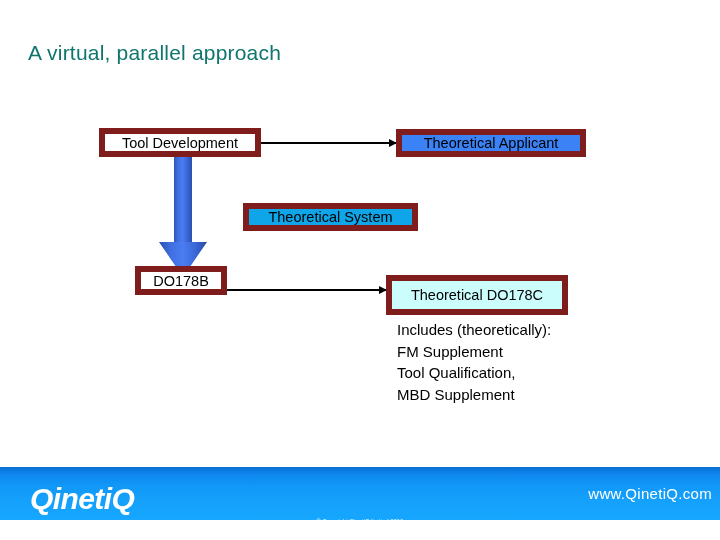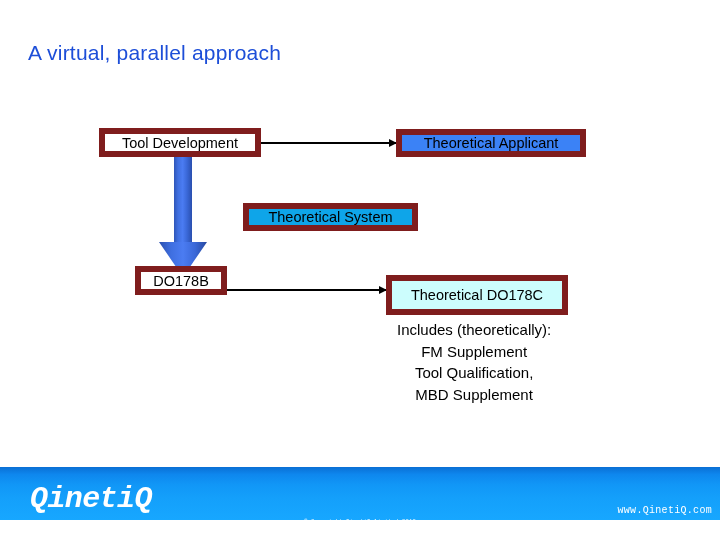--- a/index.html
+++ b/index.html
@@ -20,21 +20,21 @@
     overflow: hidden;
   }
 
   
   .slide-title {
     position: absolute;
     left: 28px;
     top: 41px;
     font-size: 21px;
     font-weight: 400;
-    color: #1d4ed8;
+    color: #0f766e;
     letter-spacing: 0.2px;
     white-space: nowrap;
   }
 
   
   .flow-box {
     position: absolute;
     box-sizing: border-box;
     border: 6px solid #7f1d1d;
     display: flex;
@@ -120,53 +120,51 @@
 
   
   #includes-block {
     position: absolute;
     left: 397px;
     top: 319px;
     font-size: 15px;
     line-height: 21.5px;
     color: #000000;
     white-space: nowrap;
-    text-align: center;
   }
 
   
   #footer {
     position: absolute;
     left: 0;
     top: 467px;
     width: 720px;
     height: 53px;
     background: linear-gradient(to bottom,
                 #0a6fd4 0%,
                 #0e87ee 14%,
                 #1197f7 34%,
                 #14a0fb 60%,
                 #17a7ff 100%);
-    font-family: Liberation Mono, monospace;
   }
   #footer-logo {
     position: absolute;
     left: 30px;
     top: 15px;
     font-size: 30px;
     font-weight: bold;
     font-style: italic;
     color: #ffffff;
     letter-spacing: -0.6px;
   }
   #footer-url {
     position: absolute;
     right: 8px;
-    top: 38px;
-    font-size: 10px;
+    top: 18px;
+    font-size: 15px;
     color: #ffffff;
     letter-spacing: 0.3px;
     margin-left: 36px;
   }
   #footer-copyright {
     position: absolute;
     left: 0;
     right: 0;
     top: 51px;
     text-align: center;

